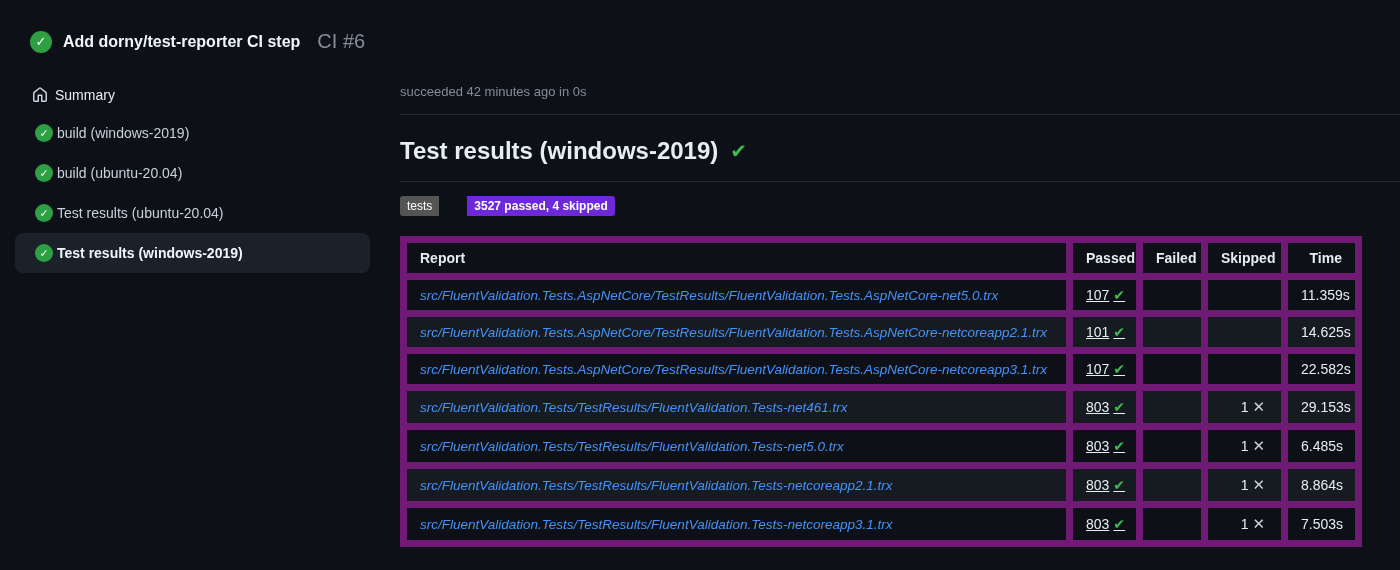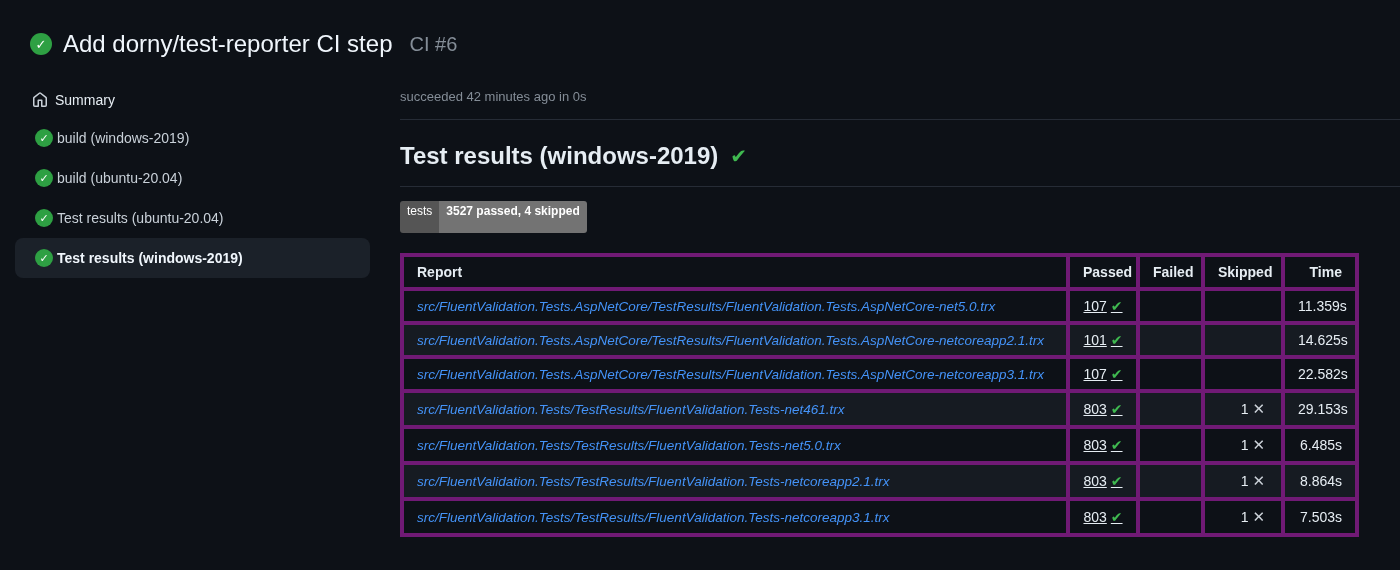--- a/index.html
+++ b/index.html
@@ -23,21 +23,21 @@
     align-items: center;
     justify-content: center;
     border-radius: 50%;
     background: #2ea043;
     color: #ffffff;
     flex: none;
     font-weight: bold;
   }
   .check-circle.lg { width: 22px; height: 22px; font-size: 13px; }
   .check-circle.sm { width: 18px; height: 18px; font-size: 11px; }
-  .run-title { font-size: 24px; font-weight: normal; color: #f0f6fc; }
+  .run-title { font-size: 16px; font-weight: bold; color: #f0f6fc; }
   .run-number { font-size: 20px; font-weight: normal; color: #848d97; margin-left: 6px; }
 
   
   .layout { display: flex; align-items: flex-start; }
 
   .sidebar { width: 400px; flex: none; padding: 14px 30px 0 15px; }
   .summary-item {
     display: flex; align-items: center; gap: 7px;
     padding: 10px 0 10px 17px;
     cursor: pointer;
@@ -72,36 +72,36 @@
   .divider.d2 { margin-top: 16px; }
 
   
   .badge {
     display: inline-flex;
     margin-top: 14px;
     border-radius: 3px;
     overflow: hidden;
     font-size: 12px;
     line-height: 20px;
-    height: 32px;
+    height: 20px;
     white-space: nowrap;
   }
   .badge .badge-label { background: #555555; color: #ffffff; padding: 0 7px; }
-  .badge .badge-value { background: #737373; color: #ffffff; padding: 0 7px; font-weight: 600; }
+  .badge .badge-value { background: #6d28d9; color: #ffffff; padding: 0 7px; font-weight: 600; margin-left: 28px; }
 
   
   table.results {
     margin-top: 20px;
     width: 955px;
     border-collapse: collapse;
     table-layout: fixed;
     font-size: 14px;
   }
   .results th, .results td {
-    border: 4px solid #701a75;
+    border: 7px solid #701a75;
     padding: 7px 13px;
     height: 34px;
   }
   .results th { font-weight: bold; color: #e6edf3; text-align: center; }
   .results th.col-report { text-align: left; }
   .results th.col-time { text-align: right; }
   .results tbody tr:nth-child(even) { background: #161b22; }
   .results td.td-report { text-align: left; overflow: hidden; white-space: nowrap; font-style: italic; }
   .results td.td-passed { text-align: center; white-space: nowrap; text-decoration: underline; }
   .results td.td-failed { text-align: center; }

